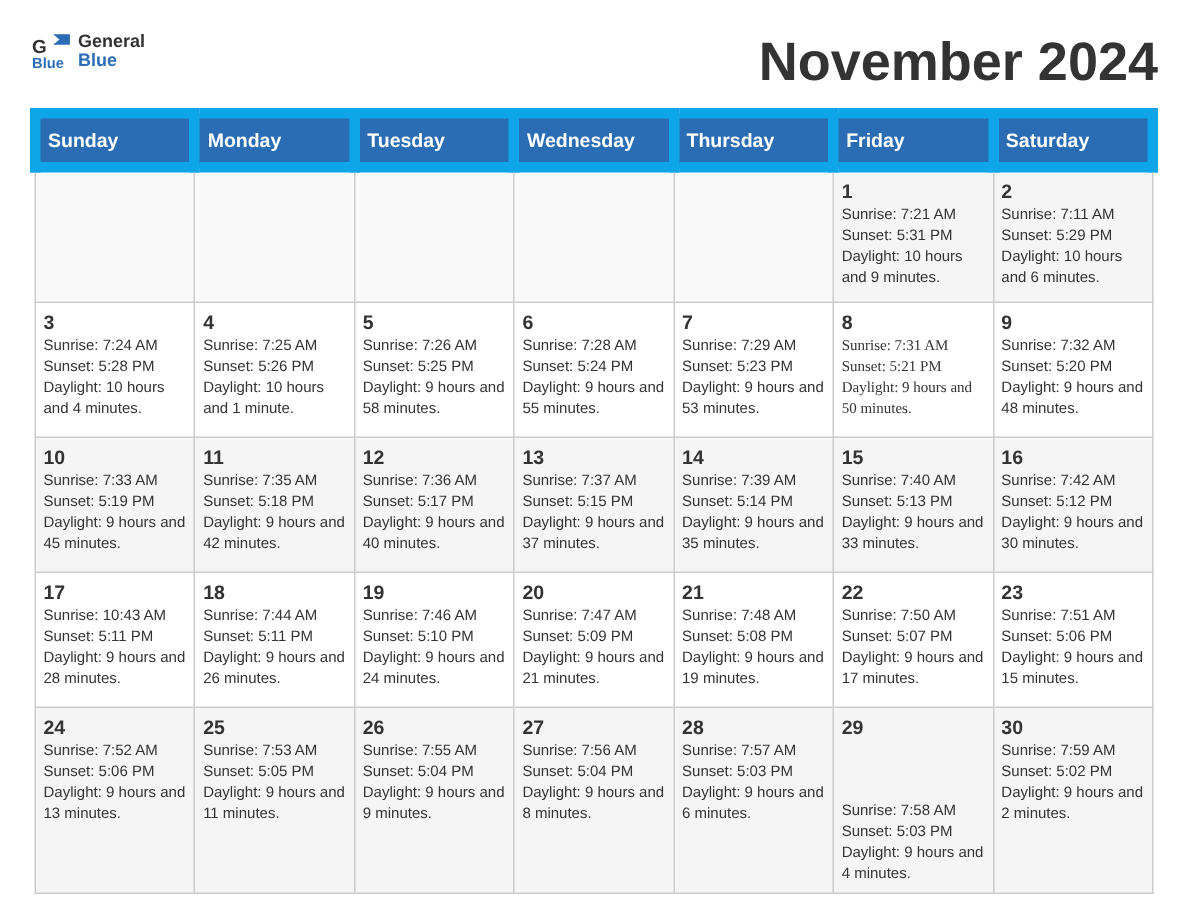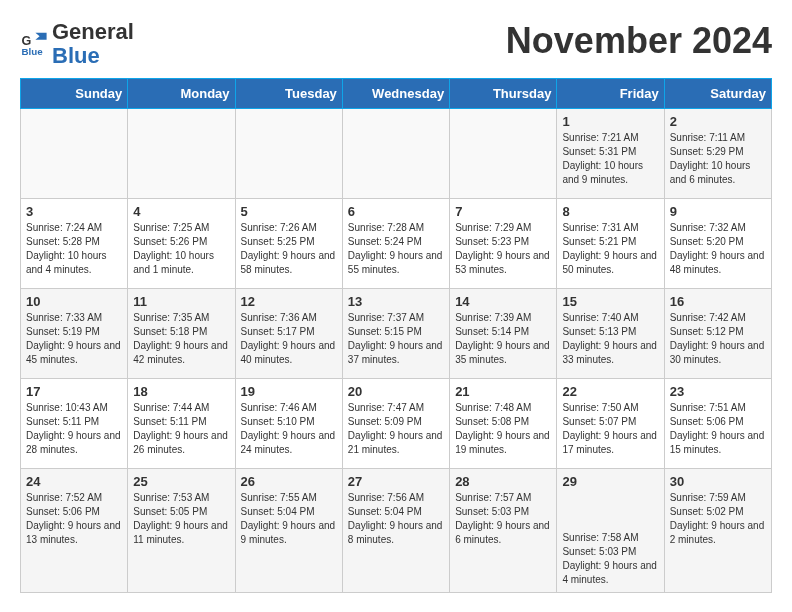--- a/index.html
+++ b/index.html
@@ -14,21 +14,21 @@
       display: flex;
       justify-content: space-between;
       align-items: flex-start;
       margin-bottom: 10px;
     }
     .logo {
       display: flex;
       align-items: center;
     }
     .logo-text {
-      font-size: 22px;
+      font-size: 12px;
       font-weight: bold;
       color: #333;
       line-height: 1.1;
     }
     .logo-icon {
       width: 28px;
       height: 28px;
       margin-right: 4px;
     }
     .title-block {
@@ -47,22 +47,22 @@
       width: 100%;
       border-collapse: collapse;
       table-layout: fixed;
     }
     thead tr th {
       background-color: #2a6db5;
       color: #fff;
       font-size: 13px;
       font-weight: bold;
       padding: 7px 5px;
-      text-align: right;
-      border: 1px solid #0ea5e9;
+      text-align: left;
+      border: 7px solid #0ea5e9;
     }
     tbody tr td {
       vertical-align: top;
       border: 1px solid #ccc;
       padding: 5px 5px 5px 5px;
       font-size: 10.5px;
       color: #333;
       height: 90px;
       background: #fff;
     }
@@ -170,21 +170,21 @@
 Daylight: 9 hours and 55 minutes.</div>
         </td>
         <td>
           <span class="day-num">7</span>
           <div class="day-info" style="white-space: pre-line;">Sunrise: 7:29 AM
 Sunset: 5:23 PM
 Daylight: 9 hours and 53 minutes.</div>
         </td>
         <td>
           <span class="day-num">8</span>
-          <div class="day-info" style="white-space: pre-line;">Sunrise: 7:31 AM
+          <div class="day-info" style="white-space: pre-line; font-family: Liberation Serif, serif;">Sunrise: 7:31 AM
 Sunset: 5:21 PM
 Daylight: 9 hours and 50 minutes.</div>
         </td>
         <td>
           <span class="day-num">9</span>
           <div class="day-info" style="white-space: pre-line;">Sunrise: 7:32 AM
 Sunset: 5:20 PM
 Daylight: 9 hours and 48 minutes.</div>
         </td>
       </tr>

